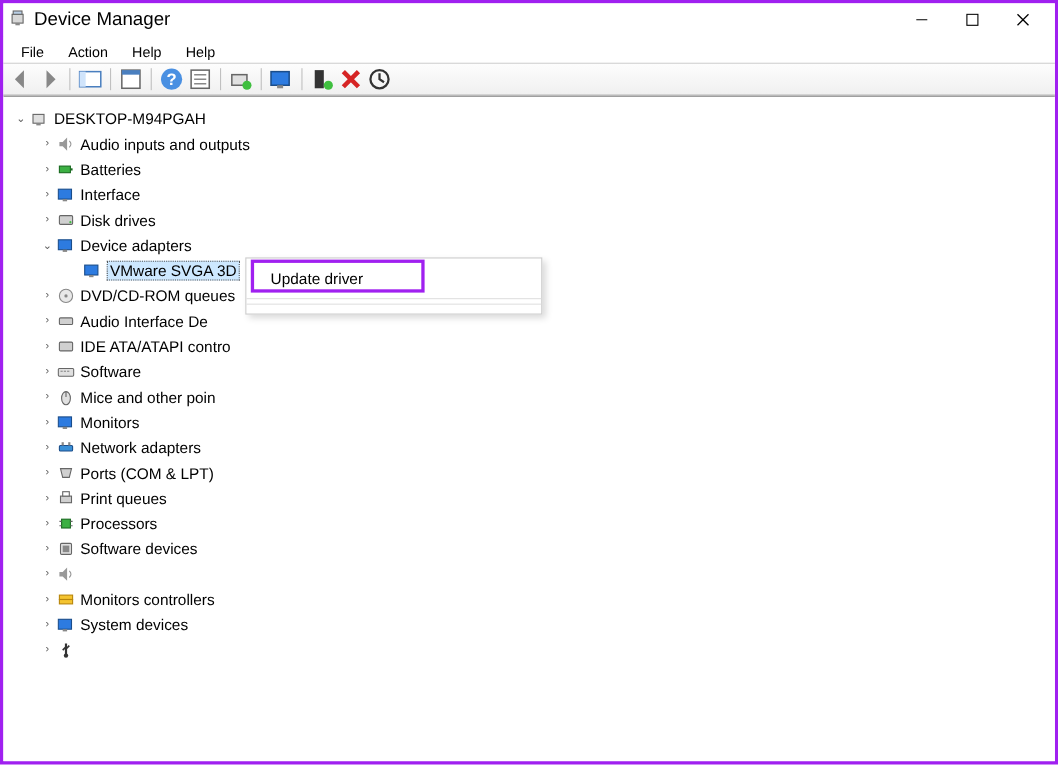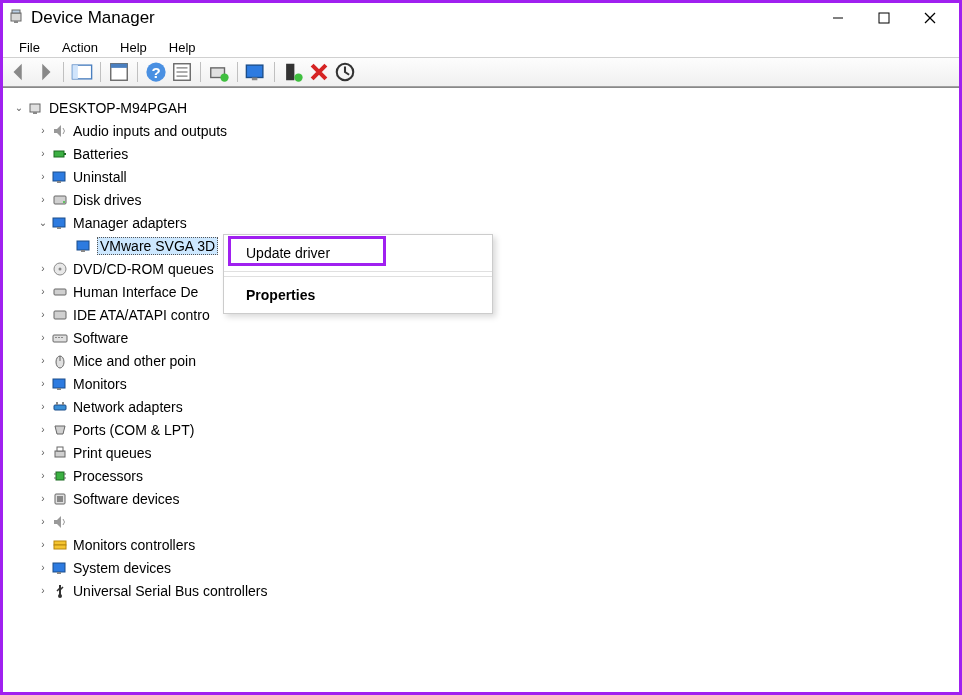--- a/index.html
+++ b/index.html
@@ -205,41 +205,41 @@
           <span class="node-label">Batteries</span>
         </div>
       <div class="node depth1">
           <span class="expand">›</span>
           <span class="node-icon">
             <svg viewBox="0 0 16 16">
               <rect x="1" y="3" width="12" height="9" fill="#2d7be0" stroke="#1a4d8a"></rect>
               <rect x="5" y="12" width="4" height="2" fill="#888"></rect>
             </svg>
           </span>
-          <span class="node-label">Uninstall</span>
+          <span class="node-label">Interface</span>
         </div>
       <div class="node depth1">
           <span class="expand">›</span>
           <span class="node-icon">
             <svg viewBox="0 0 16 16">
               <rect x="2" y="4" width="12" height="8" rx="1" fill="#d0d0d0" stroke="#666"></rect>
               <circle cx="12" cy="10" r="1" fill="#3fbf3f"></circle>
             </svg>
           </span>
           <span class="node-label">Disk drives</span>
         </div>
       <div class="node depth1">
           <span class="expand">⌄</span>
           <span class="node-icon">
             <svg viewBox="0 0 16 16">
               <rect x="1" y="3" width="12" height="9" fill="#2d7be0" stroke="#1a4d8a"></rect>
               <rect x="5" y="12" width="4" height="2" fill="#888"></rect>
             </svg>
           </span>
-          <span class="node-label">Manager adapters</span>
+          <span class="node-label">Device adapters</span>
         </div>
       <div class="node depth2">
           <span class="expand"></span>
           <span class="node-icon">
             <svg viewBox="0 0 16 16">
               <rect x="1" y="3" width="12" height="9" fill="#2d7be0" stroke="#1a4d8a"></rect>
               <rect x="5" y="12" width="4" height="2" fill="#888"></rect>
             </svg>
           </span>
           <span class="node-label selected">VMware SVGA 3D</span>
@@ -254,21 +254,21 @@
           </span>
           <span class="node-label">DVD/CD-ROM queues</span>
         </div>
       <div class="node depth1">
           <span class="expand">›</span>
           <span class="node-icon">
             <svg viewBox="0 0 16 16">
               <rect x="2" y="5" width="12" height="6" rx="1" fill="#d0d0d0" stroke="#666"></rect>
             </svg>
           </span>
-          <span class="node-label">Human Interface De</span>
+          <span class="node-label">Audio Interface De</span>
         </div>
       <div class="node depth1">
           <span class="expand">›</span>
           <span class="node-icon">
             <svg viewBox="0 0 16 16">
               <rect x="2" y="4" width="12" height="8" rx="1" fill="#d0d0d0" stroke="#666"></rect>
             </svg>
           </span>
           <span class="node-label">IDE ATA/ATAPI contro</span>
         </div>
@@ -388,27 +388,25 @@
         </div>
       <div class="node depth1">
           <span class="expand">›</span>
           <span class="node-icon">
             <svg viewBox="0 0 16 16">
               <path d="M8 2 L8 13" stroke="#333" stroke-width="2"></path>
               <circle cx="8" cy="13" r="2" fill="#333"></circle>
               <path d="M8 5 L5 8 M8 7 L11 4" stroke="#333" stroke-width="1.5"></path>
             </svg>
           </span>
-          <span class="node-label">Universal Serial Bus controllers</span>
         </div>
     </div>
 
     <div class="context-menu" style="left:220px; top:146px;">
       <div class="cm-item">Update driver</div>
       <div class="cm-sep"></div>
       <div class="cm-sep"></div>
-      <div class="cm-item cm-bold">Properties</div>
     </div>
 
     <div class="highlight-box" style="left:225px; top:148px; width:158px; height:30px;"></div>
   </div>
 
 </div>
 
 </body></html>

